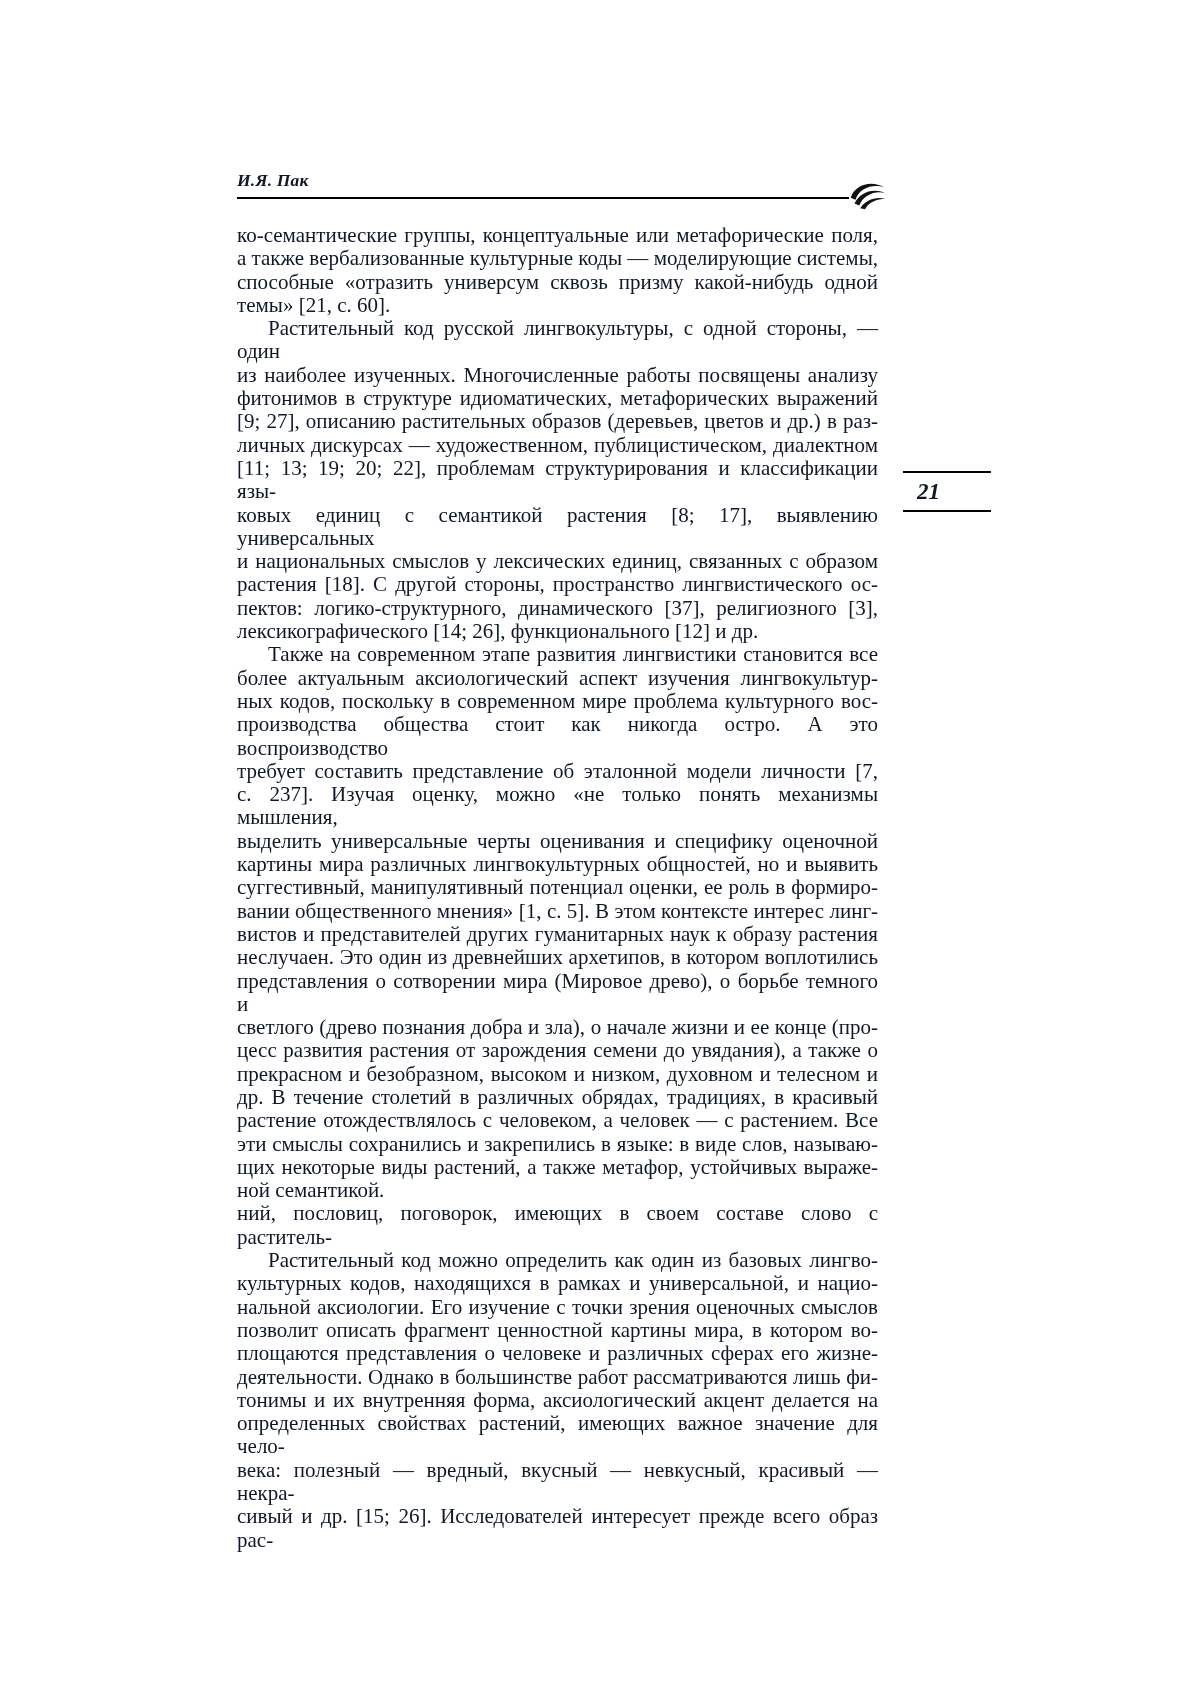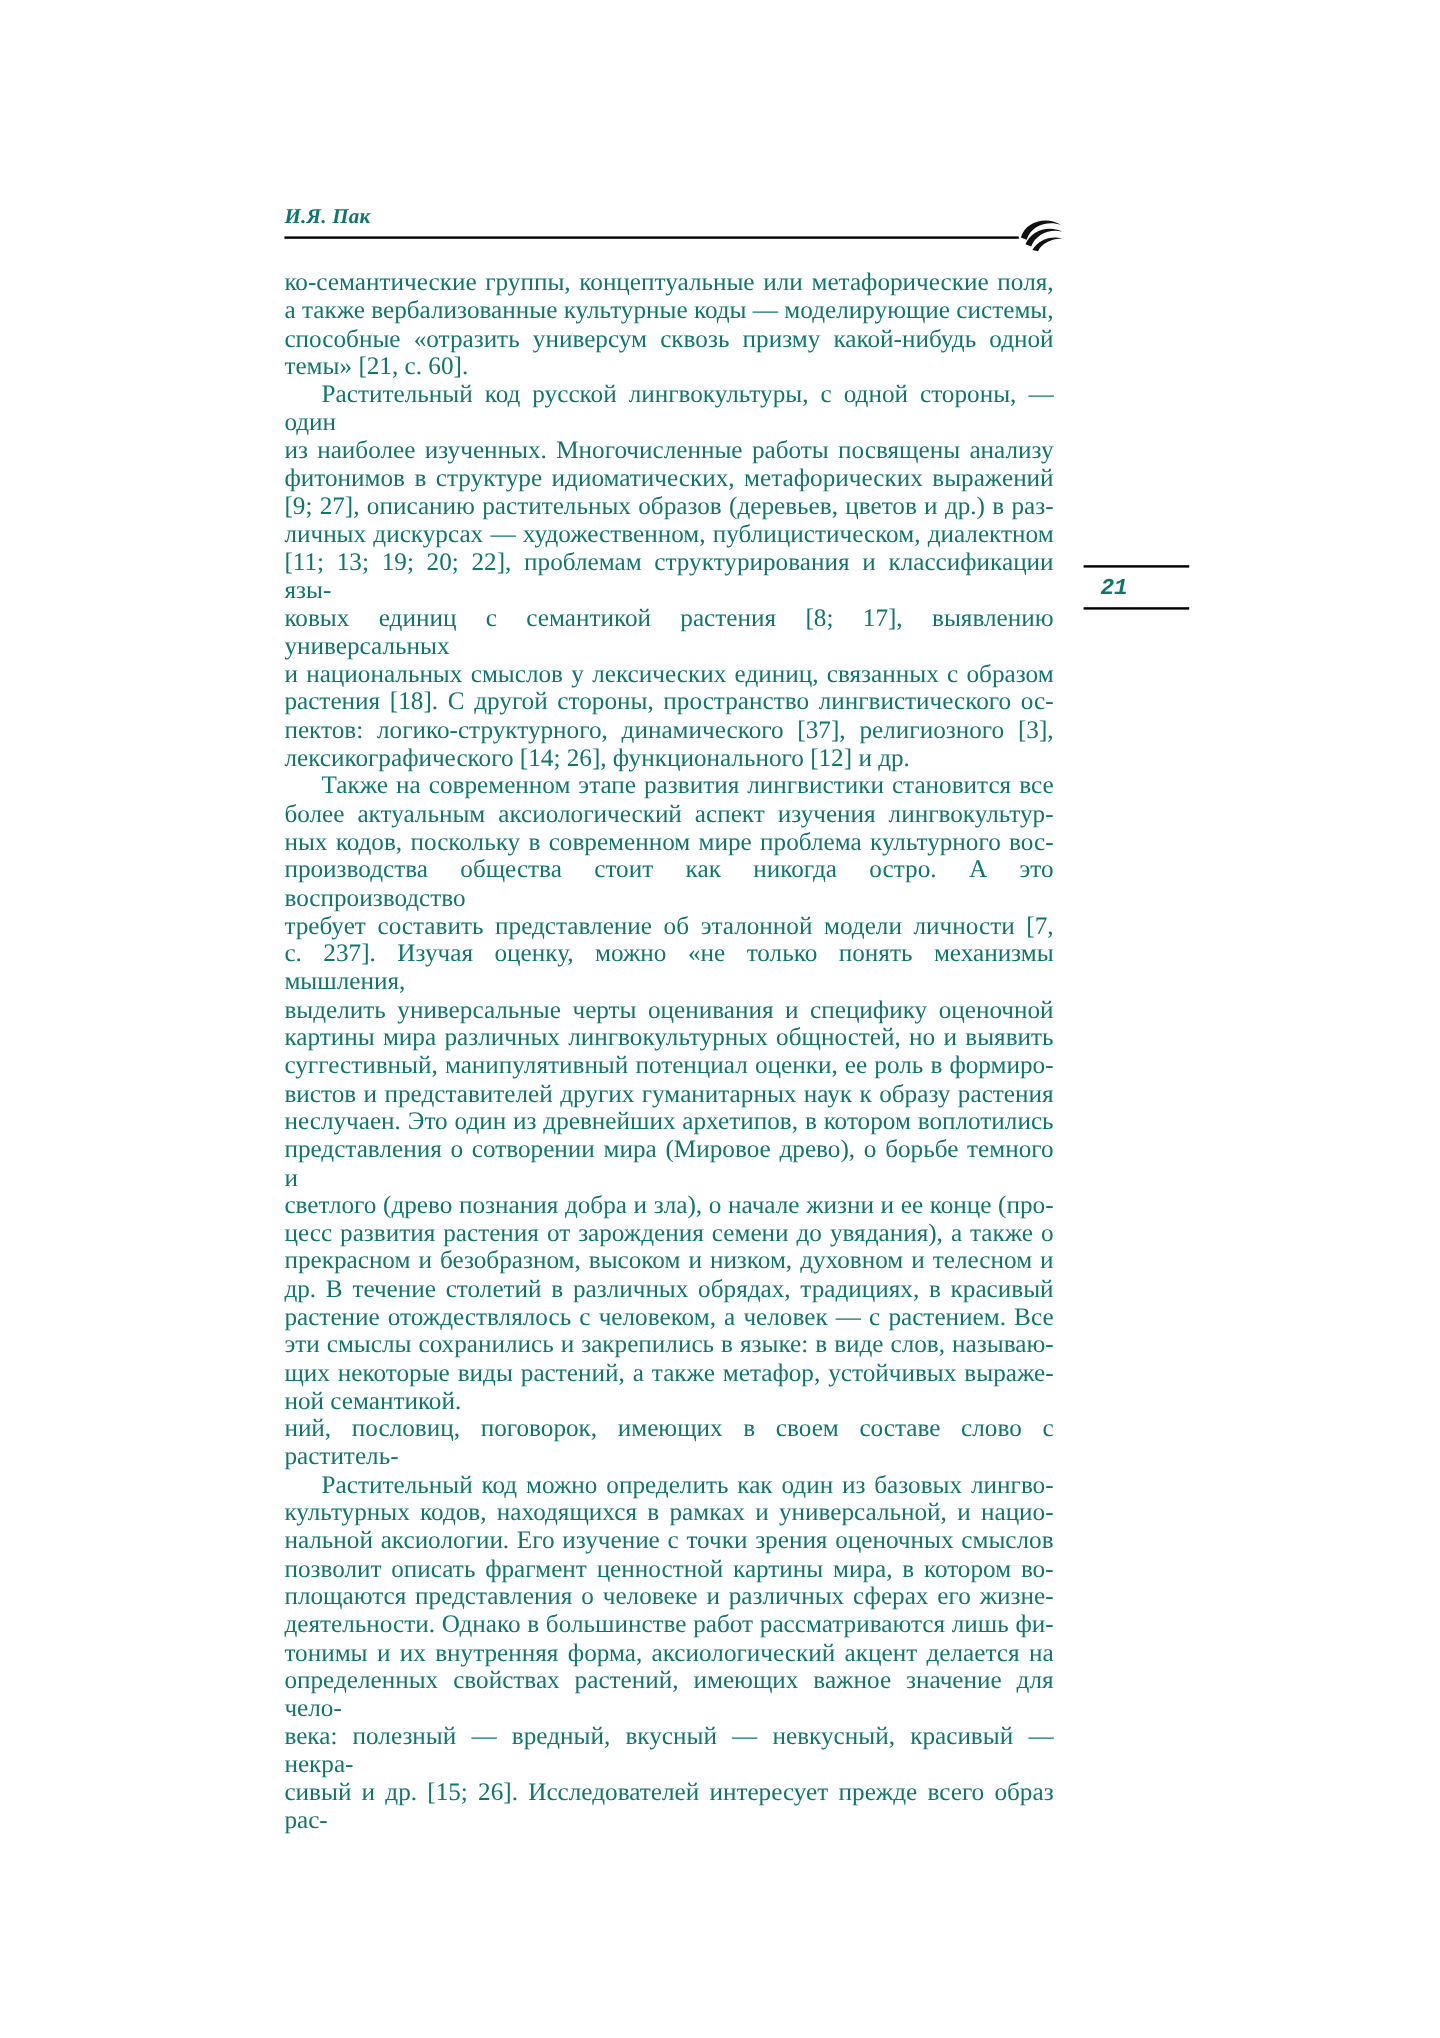--- a/index.html
+++ b/index.html
@@ -3,21 +3,21 @@
 <meta charset="utf-8">
 <style>
   html, body { margin: 0; padding: 0; background: #e9e9e9; }
   .page {
     position: relative;
     width: 1200px;
     height: 1698px;
     margin: 0 auto;
     background: #ffffff;
     font-family: "Liberation Serif", "DejaVu Serif", serif;
-    color: #0f766e;
+    color: #0f172a;
     overflow: hidden;
   }
   .running-head {
     position: absolute;
     left: 237px;
     top: 170px;
     width: 640px;
     font-size: 17.5px;
     font-style: italic;
     font-weight: bold;
@@ -44,24 +44,23 @@
     left: 903px;
     top: 471px;
     width: 88px;
   }
   .pagenum-rule {
     height: 2px;
     background: #000;
   }
   .pagenum-value {
     padding: 6px 0 5px 14px;
-    font-size: 19px;
+    font-size: 23px;
     font-weight: bold;
     font-style: italic;
-    font-family: Liberation Mono, monospace;
   }
   .body-text {
     position: absolute;
     left: 237px;
     top: 224px;
     width: 641px;
     font-size: 21px;
     line-height: 23.3px;
   }
   .para { margin: 0; }
@@ -122,20 +121,21 @@
       <div class="para indent">
         <div class="line">Также на современном этапе развития лингвистики становится все</div>
         <div class="line">более актуальным аксиологический аспект изучения лингвокультур-</div>
         <div class="line">ных кодов, поскольку в современном мире проблема культурного вос-</div>
         <div class="line">производства общества стоит как никогда остро. А это воспроизводство</div>
         <div class="line">требует составить представление об эталонной модели личности [7,</div>
         <div class="line">с. 237]. Изучая оценку, можно «не только понять механизмы мышления,</div>
         <div class="line">выделить универсальные черты оценивания и специфику оценочной</div>
         <div class="line">картины мира различных лингвокультурных общностей, но и выявить</div>
         <div class="line">суггестивный, манипулятивный потенциал оценки, ее роль в формиро-</div>
+        <div class="line">вании общественного мнения» [1, с. 5]. В этом контексте интерес линг-</div>
         <div class="line">вистов и представителей других гуманитарных наук к образу растения</div>
         <div class="line">неслучаен. Это один из древнейших архетипов, в котором воплотились</div>
         <div class="line">представления о сотворении мира (Мировое древо), о борьбе темного и</div>
         <div class="line">светлого (древо познания добра и зла), о начале жизни и ее конце (про-</div>
         <div class="line">цесс развития растения от зарождения семени до увядания), а также о</div>
         <div class="line">прекрасном и безобразном, высоком и низком, духовном и телесном и</div>
         <div class="line">др. В течение столетий в различных обрядах, традициях, в красивый</div>
         <div class="line">растение отождествлялось с человеком, а человек — с растением. Все</div>
         <div class="line">эти смыслы сохранились и закрепились в языке: в виде слов, называю-</div>
         <div class="line">щих некоторые виды растений, а также метафор, устойчивых выраже-</div>

